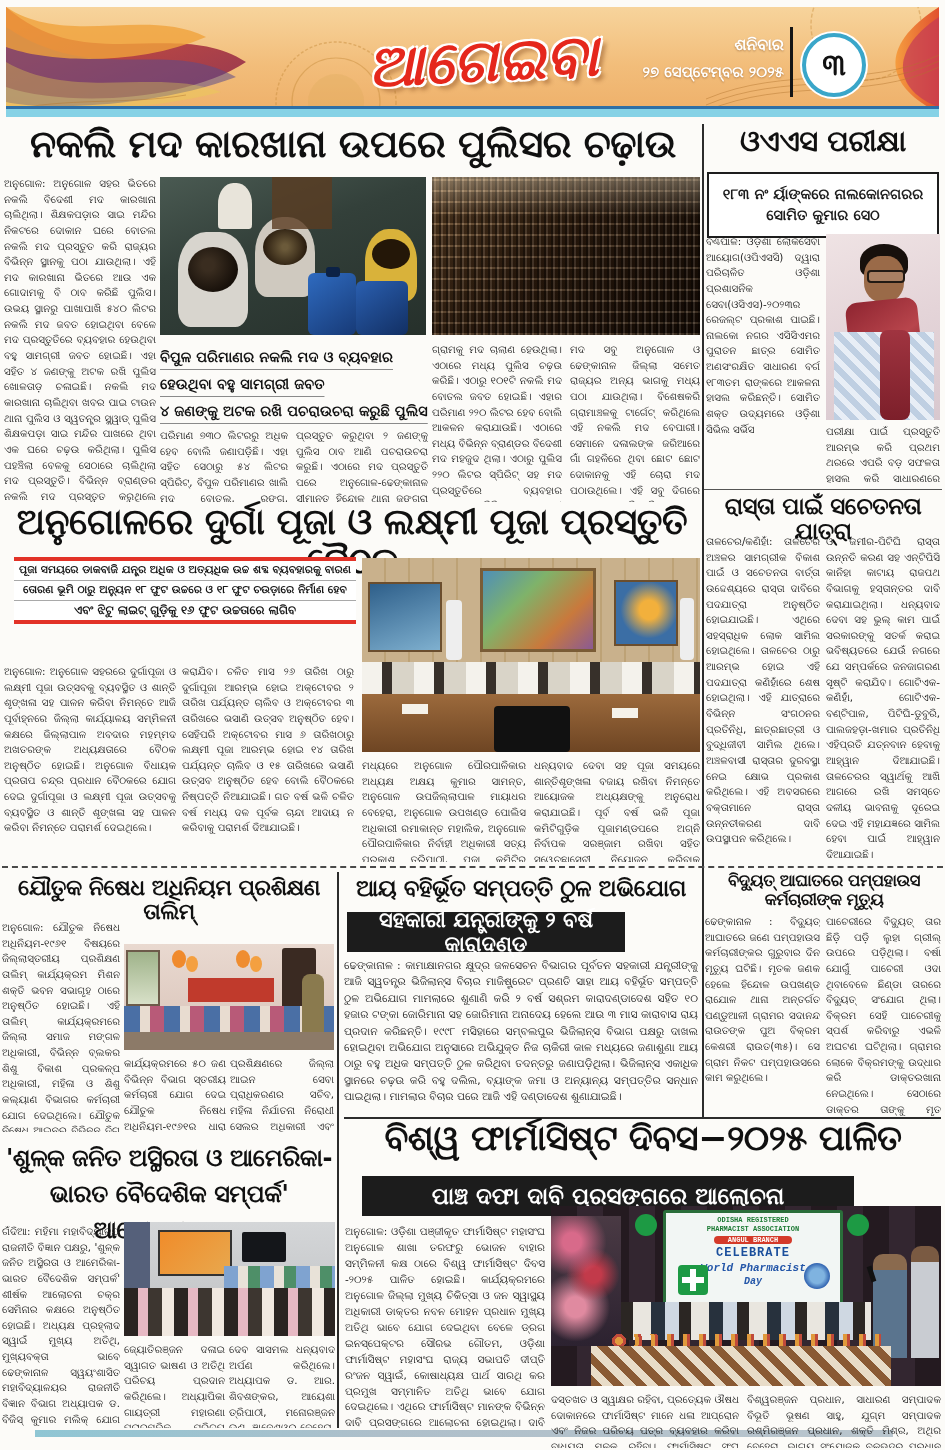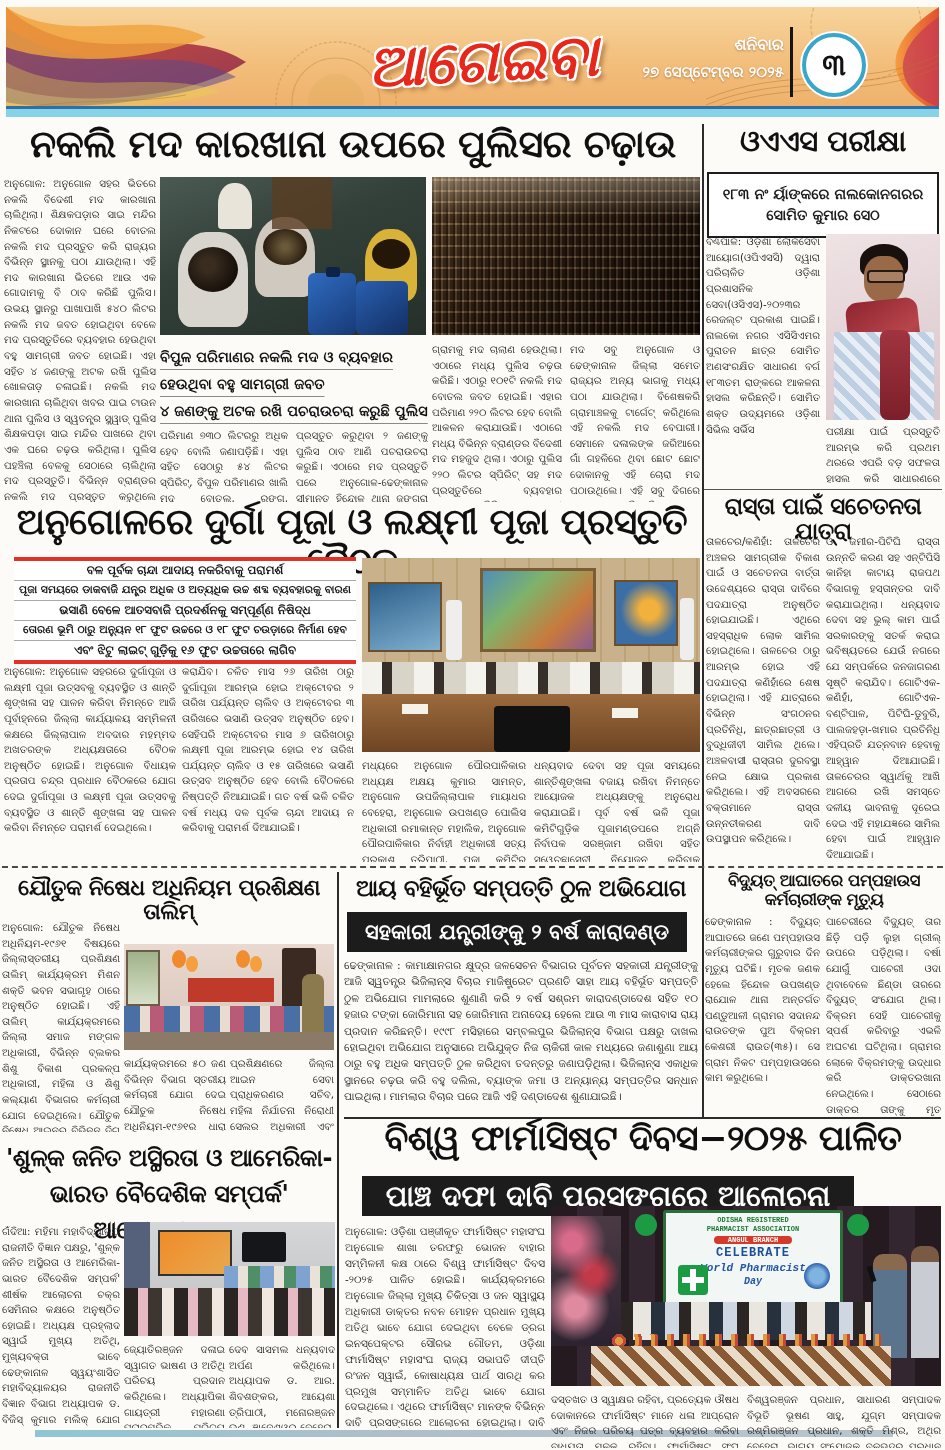--- a/index.html
+++ b/index.html
@@ -142,23 +142,21 @@
     <div class="sh" style="left:41px;top:36px;width:34px;height:9px;border:2px solid #221a14;border-radius:4px;background:rgba(255,255,255,.15)"></div>
     <div class="sh" style="left:22px;top:66px;width:72px;height:70px;background:linear-gradient(150deg,#8e2430,#b8454c 60%,#7c1f2a);border-radius:12px;transform:rotate(-6deg)"></div>
     <div class="sh" style="left:8px;top:98px;width:100px;height:88px;background:repeating-linear-gradient(45deg,#bfcfe2 0 6px,#e8eef6 6px 12px)"></div>
     <div class="sh" style="left:54px;top:96px;width:30px;height:90px;background:linear-gradient(180deg,#a03440,#7c1f2a);border-radius:8px"></div>
   </div>
   <div class="abs col" style="left:826px;top:424px;width:114px;height:60px">ପରୀକ୍ଷା ପାଇଁ ପ୍ରସ୍ତୁତି ଆରମ୍ଭ କରି ପ୍ରଥମ ଥରରେ ଏପରି ବଡ଼ ସଫଳତା ହାସଲ କରି ସାଧାରଣରେ ପ୍ରଶଂସିତ ହୋଇଛନ୍ତି।</div>
 
   <div class="abs headline" style="left:4px;top:503px;width:696px;height:50px;font-size:36px">ଅନୁଗୋଳରେ ଦୁର୍ଗା ପୂଜା ଓ ଲକ୍ଷ୍ମୀ ପୂଜା ପ୍ରସ୍ତୁତି ବୈଠକ</div>
 
   <div class="abs bulletbox" style="left:14px;top:557px;width:342px">
-    <div class="bulletrow">ବଳ ପୂର୍ବକ ଚାନ୍ଦା ଆଦାୟ ନକରିବାକୁ ପରାମର୍ଶ</div>
     <div class="bulletrow" style="font-size:10.8px">ପୂଜା ସମୟରେ ଡାକବାଜି ଯନ୍ତ୍ର ଅଧିକ ଓ ଅତ୍ୟଧିକ ଉଚ୍ଚ ଶବ୍ଦ ବ୍ୟବହାରକୁ ବାରଣ</div>
-    <div class="bulletrow">ଭସାଣି ବେଳେ ଆତସବାଜି ପ୍ରଦର୍ଶନକୁ ସମ୍ପୂର୍ଣ୍ଣ ନିଷିଦ୍ଧ</div>
     <div class="bulletrow" style="font-size:10.8px">ତୋରଣ ଭୂମି ଠାରୁ ଅନ୍ୟୁନ ୧୮ ଫୁଟ ଉଚ୍ଚରେ ଓ ୧୮ ଫୁଟ ଚଉଡ଼ାରେ ନିର୍ମାଣ ହେବ</div>
     <div class="bulletrow">ଏବଂ ଝିଟୁ ଲାଇଟ୍ ଗୁଡ଼ିକୁ ୧୬ ଫୁଟ ଉଚ୍ଚତାରେ ଲାଗିବ</div>
   </div>
 
   <div class="abs photo photo-meeting" style="left:362px;top:558px;width:338px;height:194px">
     <div class="sh" style="left:0;top:0;width:338px;height:110px;background:repeating-linear-gradient(90deg,#c9b18c 0 22px,#bda276 22px 24px)"></div>
     <div class="sh" style="left:118px;top:10px;width:110px;height:78px;background:linear-gradient(135deg,#4f8fb8 0%,#7fb36a 35%,#c9793c 70%,#8a5a94 100%);border:3px solid #7a5c36"></div>
     <div class="sh" style="left:6px;top:24px;width:70px;height:66px;background:linear-gradient(160deg,#2e5f8a,#7fb0cf);border:2px solid #6b4e2e"></div>
     <div class="sh" style="left:252px;top:22px;width:60px;height:62px;background:radial-gradient(circle at 55% 45%,#f2b03c 20%,#3b6ea5 60%);border:2px solid #6b4e2e"></div>
     <div class="sh" style="left:84px;top:42px;width:16px;height:60px;background:#eee;border-radius:4px"></div>
@@ -190,41 +188,41 @@
     <div class="sh" style="left:126px;top:12px;width:12px;height:16px;background:#f4a040;border-radius:50%"></div>
     <div class="sh" style="left:64px;top:34px;width:86px;height:24px;background:#c03a2c"></div>
     <div class="sh" style="left:0;top:62px;width:210px;height:26px;background:repeating-linear-gradient(90deg,#4a6fa5 0 16px,#e8dcd0 16px 26px,#b85a78 26px 40px)"></div>
     <div class="sh" style="left:178px;top:30px;width:22px;height:70px;background:#8a7a4e;border-radius:8px 8px 0 0"></div>
     <div class="sh" style="left:0;top:88px;width:210px;height:18px;background:#8c7a68"></div>
   </div>
   <div class="abs col" style="left:124px;top:1056px;width:102px;height:76px">କାର୍ଯ୍ୟକ୍ରମରେ ୫୦ ଜଣ ବିଭିନ୍ନ ବିଭାଗ ସ୍ତରୀୟ କର୍ମଚାରୀ ଯୋଗ ଦେଇ ଯୌତୁକ ନିଷେଧ ଅଧିନିୟମ-୧୯୬୧ର ଧାରା ସମ୍ପର୍କରେ ତାଲିମ ନେଇଥିଲେ।</div>
   <div class="abs col" style="left:230px;top:1056px;width:104px;height:76px">ପ୍ରଶିକ୍ଷଣରେ ଜିଲ୍ଲା ଆଇନ ସେବା ପ୍ରାଧିକରଣର ସଚିବ, ମହିଳା ନିର୍ଯାତନା ନିରୋଧୀ ସେଲର ଅଧିକାରୀ ଏବଂ ମହିଳା ଏସ୍‌ଆଇ ପ୍ରମୁଖ ଅଂଶଗ୍ରହଣ କରିଥିଲେ।</div>
 
   <div class="abs headline" style="left:344px;top:876px;width:354px;height:34px;font-size:23px">ଆୟ ବହିର୍ଭୂତ ସମ୍ପତ୍ତି ଠୁଳ ଅଭିଯୋଗ</div>
-  <div class="abs blackbox" style="left:347px;top:912px;width:340px;height:40px;font-size:21px">ସହକାରୀ ଯନ୍ତ୍ରୀଙ୍କୁ ୨ ବର୍ଷ କାରାଦଣ୍ଡ</div>
+  <div class="abs blackbox" style="left:347px;top:912px;width:278px;height:40px;font-size:21px">ସହକାରୀ ଯନ୍ତ୍ରୀଙ୍କୁ ୨ ବର୍ଷ କାରାଦଣ୍ଡ</div>
   <div class="abs col" style="left:344px;top:958px;width:354px;height:158px;font-size:10.8px">ଢେଙ୍କାନାଳ : କାମାକ୍ଷାନଗର କ୍ଷୁଦ୍ର ଜଳସେଚନ ବିଭାଗର ପୂର୍ବତନ ସହକାରୀ ଯନ୍ତ୍ରୀଙ୍କୁ ଆଜି ସ୍ୱତନ୍ତ୍ର ଭିଜିଲାନ୍ସ ବିଚାର ମାଜିଷ୍ଟ୍ରେଟ ପ୍ରଣତି ସାହା ଆୟ ବହିର୍ଭୂତ ସମ୍ପତ୍ତି ଠୁଳ ଅଭିଯୋଗ ମାମଲାରେ ଶୁଣାଣି କରି ୨ ବର୍ଷ ସଶ୍ରମ କାରାଦଣ୍ଡାଦେଶ ସହିତ ୧୦ ହଜାର ଟଙ୍କା ଜୋରିମାନା ସହ ଜୋରିମାନା ଅନାଦେୟ ହେଲେ ଆଉ ୩ ମାସ କାରାବାସ ରାୟ ପ୍ରଦାନ କରିଛନ୍ତି। ୧୯୯୮ ମସିହାରେ ସମ୍ବଲପୁର ଭିଜିଲାନ୍ସ ବିଭାଗ ପକ୍ଷରୁ ଦାଖଲ ହୋଇଥିବା ଅଭିଯୋଗ ଅନୁସାରେ ଅଭିଯୁକ୍ତ ନିଜ ଚାକିରୀ କାଳ ମଧ୍ୟରେ ଜଣାଶୁଣା ଆୟ ଠାରୁ ବହୁ ଅଧିକ ସମ୍ପତ୍ତି ଠୁଳ କରିଥିବା ତଦନ୍ତରୁ ଜଣାପଡ଼ିଥିଲା। ଭିଜିଲାନ୍ସ ଏକାଧିକ ସ୍ଥାନରେ ଚଢ଼ଉ କରି ବହୁ ଦଲିଲ, ବ୍ୟାଙ୍କ ଜମା ଓ ଅନ୍ୟାନ୍ୟ ସମ୍ପତ୍ତିର ସନ୍ଧାନ ପାଇଥିଲା। ମାମଲାର ବିଚାର ପରେ ଆଜି ଏହି ଦଣ୍ଡାଦେଶ ଶୁଣାଯାଇଛି।</div>
 
   <div class="abs headline" style="left:705px;top:872px;width:238px;height:36px;font-size:16.5px;line-height:1.15">ବିଦ୍ୟୁତ୍ ଆଘାତରେ ପମ୍ପହାଉସ କର୍ମଚାରୀଙ୍କ ମୃତ୍ୟୁ</div>
   <div class="abs col" style="left:705px;top:914px;width:115px;height:204px">ଢେଙ୍କାନାଳ : ବିଦ୍ୟୁତ୍ ଆଘାତରେ ଜଣେ ପମ୍ପହାଉସ କର୍ମଚାରୀଙ୍କର ଗୁରୁବାର ଦିନ ମୃତ୍ୟୁ ଘଟିଛି। ମୃତକ ଜଣକ ହେଲେ ହିନ୍ଦୋଳ ଉପଖଣ୍ଡ ରାଯୋଳ ଥାନା ଅନ୍ତର୍ଗତ ପଣ୍ଡୁଆଳୀ ଗ୍ରାମର ସଦାନନ୍ଦ ରାଉତଙ୍କ ପୁଅ ବିକ୍ରମ କେଶରୀ ରାଉତ(୩୫)। ସେ ଗ୍ରାମ ନିକଟ ପମ୍ପହାଉସରେ କାମ କରୁଥିଲେ।</div>
   <div class="abs col" style="left:826px;top:914px;width:115px;height:204px">ପାଚେରୀରେ ବିଦ୍ୟୁତ୍ ତାର ଛିଡ଼ି ପଡ଼ି ଲୁହା ଗ୍ରୀଲ୍ ଉପରେ ପଡ଼ିଥିଲା। ବର୍ଷା ଯୋଗୁଁ ପାଚେରୀ ଓଦା ଥିବାବେଳେ ଛିଣ୍ଡା ତାରରେ ବିଦ୍ୟୁତ୍ ସଂଯୋଗ ଥିଲା। ବିକ୍ରମ ସେହି ପାଚେରୀକୁ ସ୍ପର୍ଶ କରିବାରୁ ଏଭଳି ଅଘଟଣ ଘଟିଥିଲା। ଗ୍ରାମର ଲୋକେ ବିକ୍ରମଙ୍କୁ ଉଦ୍ଧାର କରି ଡାକ୍ତରଖାନା ନେଇଥିଲେ। ସେଠାରେ ଡାକ୍ତର ତାଙ୍କୁ ମୃତ ଘୋଷଣା କରିଥିଲେ।</div>
 
   <div class="abs headline" style="left:4px;top:1140px;width:330px;height:78px;font-size:24px;line-height:1.5">'ଶୁଳ୍କ ଜନିତ ଅସ୍ଥିରତା ଓ ଆମେରିକା- ଭାରତ ବୈଦେଶିକ ସମ୍ପର୍କ' ଆଲୋଚନା ଚକ୍ର</div>
   <div class="abs col" style="left:2px;top:1224px;width:118px;height:206px">ଗଁଦିଆ: ମହିମା ମହାବିଦ୍ୟାଳୟ ରାଜନୀତି ବିଜ୍ଞାନ ପକ୍ଷରୁ, 'ଶୁଳ୍କ ଜନିତ ଅସ୍ଥିରତା ଓ ଆମେରିକା-ଭାରତ ବୈଦେଶିକ ସମ୍ପର୍କ' ଶୀର୍ଷକ ଆଲୋଚନା ଚକ୍ର ସେମିନାର କକ୍ଷରେ ଅନୁଷ୍ଠିତ ହୋଇଛି। ଅଧ୍ୟକ୍ଷ ପ୍ରହ୍ଲାଦ ସ୍ୱାଇଁ ମୁଖ୍ୟ ଅତିଥି, ମୁଖ୍ୟବକ୍ତା ଭାବେ ଢେଙ୍କାନାଳ ସ୍ୱୟଂଶାସିତ ମହାବିଦ୍ୟାଳୟର ରାଜନୀତି ବିଜ୍ଞାନ ବିଭାଗ ଅଧ୍ୟାପକ ଡ. ବିଜିସ୍ କୁମାର ମଲିକ୍ ଯୋଗ ଦେଇ ସ୍ୱାଧୀନତା ଠାରୁ ଆରମ୍ଭ କରି ଏଯାବତ ଭାରତ ଓ ଆମେରିକା ମଧ୍ୟରେ ରହିଆସିଥିବା ବୈଦେଶିକ ସମ୍ପର୍କ ଉପରେ ଆଲୋକପାତ କରିଥିଲେ। ରାଜନୀତି ବିଜ୍ଞାନ ବିଭାଗର ମୁଖ୍ୟ</div>
   <div class="abs photo photo-seminar" style="left:124px;top:1222px;width:211px;height:114px">
     <div class="sh" style="left:0;top:0;width:26px;height:80px;background:#55607a"></div>
     <div class="sh" style="left:34px;top:8px;width:70px;height:42px;background:linear-gradient(135deg,#f08c2a,#e8a84e);border:2px solid #333"></div>
     <div class="sh" style="left:118px;top:10px;width:44px;height:30px;background:#14161a;border-radius:2px"></div>
     <div class="sh" style="left:100px;top:44px;width:111px;height:22px;background:repeating-linear-gradient(90deg,#7fa3d0 0 14px,#e8e2d8 14px 24px,#4e8f68 24px 36px)"></div>
     <div class="sh" style="left:0;top:66px;width:211px;height:48px;background:repeating-linear-gradient(90deg,#2a2422 0 14px,#e7b9c4 14px 24px,#3d3630 24px 38px,#f0e8e0 38px 50px)"></div>
   </div>
   <div class="abs col" style="left:124px;top:1342px;width:101px;height:86px">ଜ୍ୟୋତିରଞ୍ଜନ ଦଳାଇ ସ୍ୱାଗତ ଭାଷଣ ଓ ଅତିଥି ପରିଚୟ ପ୍ରଦାନ କରିଥିଲେ। ଅଧ୍ୟାପିକା ଗାୟତ୍ରୀ ମହାରଣା ପ୍ରାରମ୍ଭିକ ପରିଚୟ ପ୍ରଦାନ କରିଥିଲେ। ଯୁଗ୍ମ ୩ ତୃତୀୟ ବର୍ଷ ଛାତ୍ରୀ ଦୁନିତା ପ୍ରଧାନ ଗବେଷଣାମୂଳକ ପ୍ରବନ୍ଧ ପାଠ କରିଥିଲେ। ଅଧ୍ୟାପକ</div>
   <div class="abs col" style="left:229px;top:1342px;width:106px;height:86px">ଦେବ ସାସମଲ ଧନ୍ୟବାଦ ଅର୍ପଣ କରିଥିଲେ। ଅଧ୍ୟାପକ ଡ. ଆର. ଶିବଶଙ୍କର, ଆୟେଶା ତ୍ରିପାଠୀ, ମନୋରଞ୍ଜନ ଉଣ, ଜ୍ଞାନେଶ୍ୱର ବେହେରା, ସୁସ୍ମିତା ସାହୁ, ଅର୍ଚ୍ଚନା ଷେଣ୍ଡ ପ୍ରମୁଖ ପରିଚାଳନା କରିଥିଲେ।</div>
 
   <div class="abs headline" style="left:345px;top:1120px;width:596px;height:50px;font-size:35px">ବିଶ୍ୱ ଫାର୍ମାସିଷ୍ଟ ଦିବସ−୨୦୨୫ ପାଳିତ</div>
-  <div class="abs blackbox" style="left:362px;top:1176px;width:492px;height:40px;font-size:29px">ପାଞ୍ଚ ଦଫା ଦାବି ପ୍ରସଙ୍ଗରେ ଆଲୋଚନା</div>
+  <div class="abs blackbox" style="left:362px;top:1176px;width:492px;height:40px;font-size:23px">ପାଞ୍ଚ ଦଫା ଦାବି ପ୍ରସଙ୍ଗରେ ଆଲୋଚନା</div>
   <div class="abs col" style="left:345px;top:1224px;width:200px;height:204px;font-size:10.5px">ଅନୁଗୋଳ: ଓଡ଼ିଶା ପଞ୍ଜୀକୃତ ଫାର୍ମାସିଷ୍ଟ ମହାସଂଘ ଅନୁଗୋଳ ଶାଖା ତରଫରୁ ଭୋଜନ ବାହାର ସମ୍ମିଳନୀ କକ୍ଷ ଠାରେ ବିଶ୍ୱ ଫାର୍ମାସିଷ୍ଟ ଦିବସ -୨୦୨୫ ପାଳିତ ହୋଇଛି। କାର୍ଯ୍ୟକ୍ରମରେ ଅନୁଗୋଳ ଜିଲ୍ଲା ମୁଖ୍ୟ ଚିକିତ୍ସା ଓ ଜନ ସ୍ୱାସ୍ଥ୍ୟ ଅଧିକାରୀ ଡାକ୍ତର ନବନ ମୋହନ ପ୍ରଧାନ ମୁଖ୍ୟ ଅତିଥି ଭାବେ ଯୋଗ ଦେଇଥିବା ବେଳେ ଡ୍ରଗ ଇନସ୍ପେକ୍ଟର ସୌରଭ ଗୌତମ, ଓଡ଼ିଶା ଫାର୍ମାସିଷ୍ଟ ମହାସଂଘ ରାଜ୍ୟ ସଭାପତି ଦୀପ୍ତି ରଂଜନ ସ୍ୱାଇଁ, କୋଷାଧ୍ୟକ୍ଷ ପାର୍ଥ ସାରଥି କର ପ୍ରମୁଖ ସମ୍ମାନିତ ଅତିଥି ଭାବେ ଯୋଗ ଦେଇଥିଲେ। ଏଥିରେ ଫାର୍ମାସିଷ୍ଟ ମାନଙ୍କ ବିଭିନ୍ନ ଦାବି ପ୍ରସଙ୍ଗରେ ଆଲୋଚନା ହୋଇଥିଲା। ଦାବି ଗୁଡ଼ିକ ମଧ୍ୟରେ ଡ୍ରଗ ଲାଇସେନ୍ସ ପ୍ରାପ୍ତ ଡିଗ୍ରୀଧାରୀ ଫାର୍ମାସିଷ୍ଟ ମାନେ ପ୍ରତ୍ୟେକ ଔଷଧ ଦୋକାନରେ କାମ କରିବା ଦରକାର, ଫାର୍ମାସିଷ୍ଟ ମାନଙ୍କୁ ଛାଡ଼ି ଅନ୍ୟ କୌଣସି ଅଣଫାର୍ମାସିଷ୍ଟ ବ୍ୟକ୍ତିଙ୍କୁ ଔଷଧ ବିତରଣ ଦାୟିତ୍ୱ ଦିଆ ନଯିବା, ଡ୍ରଗ ଓ କସମେଟିକ୍ ଆକ୍ଟ ଓଡ଼ିଶାରେ ପାଳନ କରାଯିବା, ପଞ୍ଜୀକୃତ ଫାର୍ମାସିଷ୍ଟଙ୍କ ସର୍ବ ନିମ୍ନ ଦରମା ତିରିଶ ହଜାର ଧାର୍ଯ୍ୟ କରିବା, ପ୍ରତ୍ୟେକ ଔଷଧ ଦୋକାନର ଔଷଧ ବିକ୍ରୟ ଉପରେ ଫାର୍ମାସିଷ୍ଟଙ୍କର</div>
 
   <div class="abs photo photo-pharma" style="left:551px;top:1206px;width:390px;height:180px">
     <div class="sh" style="left:0;top:10px;width:70px;height:130px;background:radial-gradient(circle at 30% 20%,#d86a8a 8%,transparent 30%),radial-gradient(circle at 60% 45%,#c23a4a 10%,transparent 32%),radial-gradient(circle at 35% 70%,#e08aa0 10%,transparent 34%),linear-gradient(180deg,#4a3a44,#2c2230)"></div>
     <div class="sh" style="left:112px;top:4px;width:180px;height:108px;background:#f2f6f4;border:3px solid #2a6e3a;border-radius:3px;padding:3px 2px;box-sizing:border-box">
       <div class="banner-text" style="font-size:7px;font-weight:700;color:#1d7a34">ODISHA REGISTERED</div>
       <div class="banner-text" style="font-size:7px;font-weight:700;color:#1d7a34">PHARMACIST ASSOCIATION</div>
       <div class="banner-text" style="font-size:7px;font-weight:700;color:#fff;background:#d43a2a;border-radius:6px;width:78px;margin:2px auto">ANGUL BRANCH</div>
       <div class="banner-text" style="font-size:12px;font-weight:800;color:#1b4f9c;letter-spacing:1px">CELEBRATE</div>
       <div style="position:absolute;left:12px;top:52px;width:30px;height:30px;background:#1d9a44;border-radius:4px">

